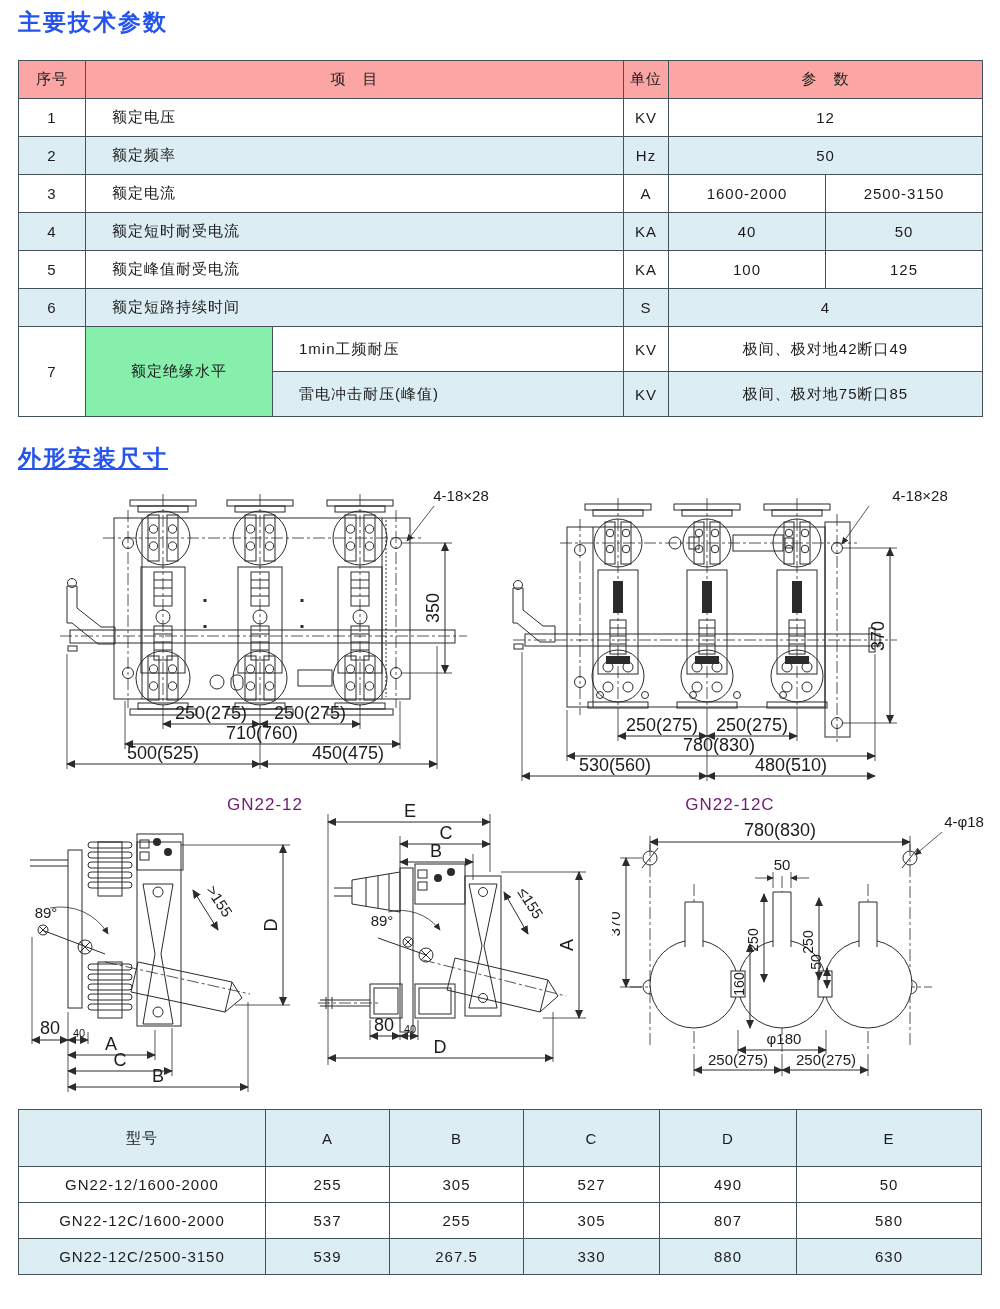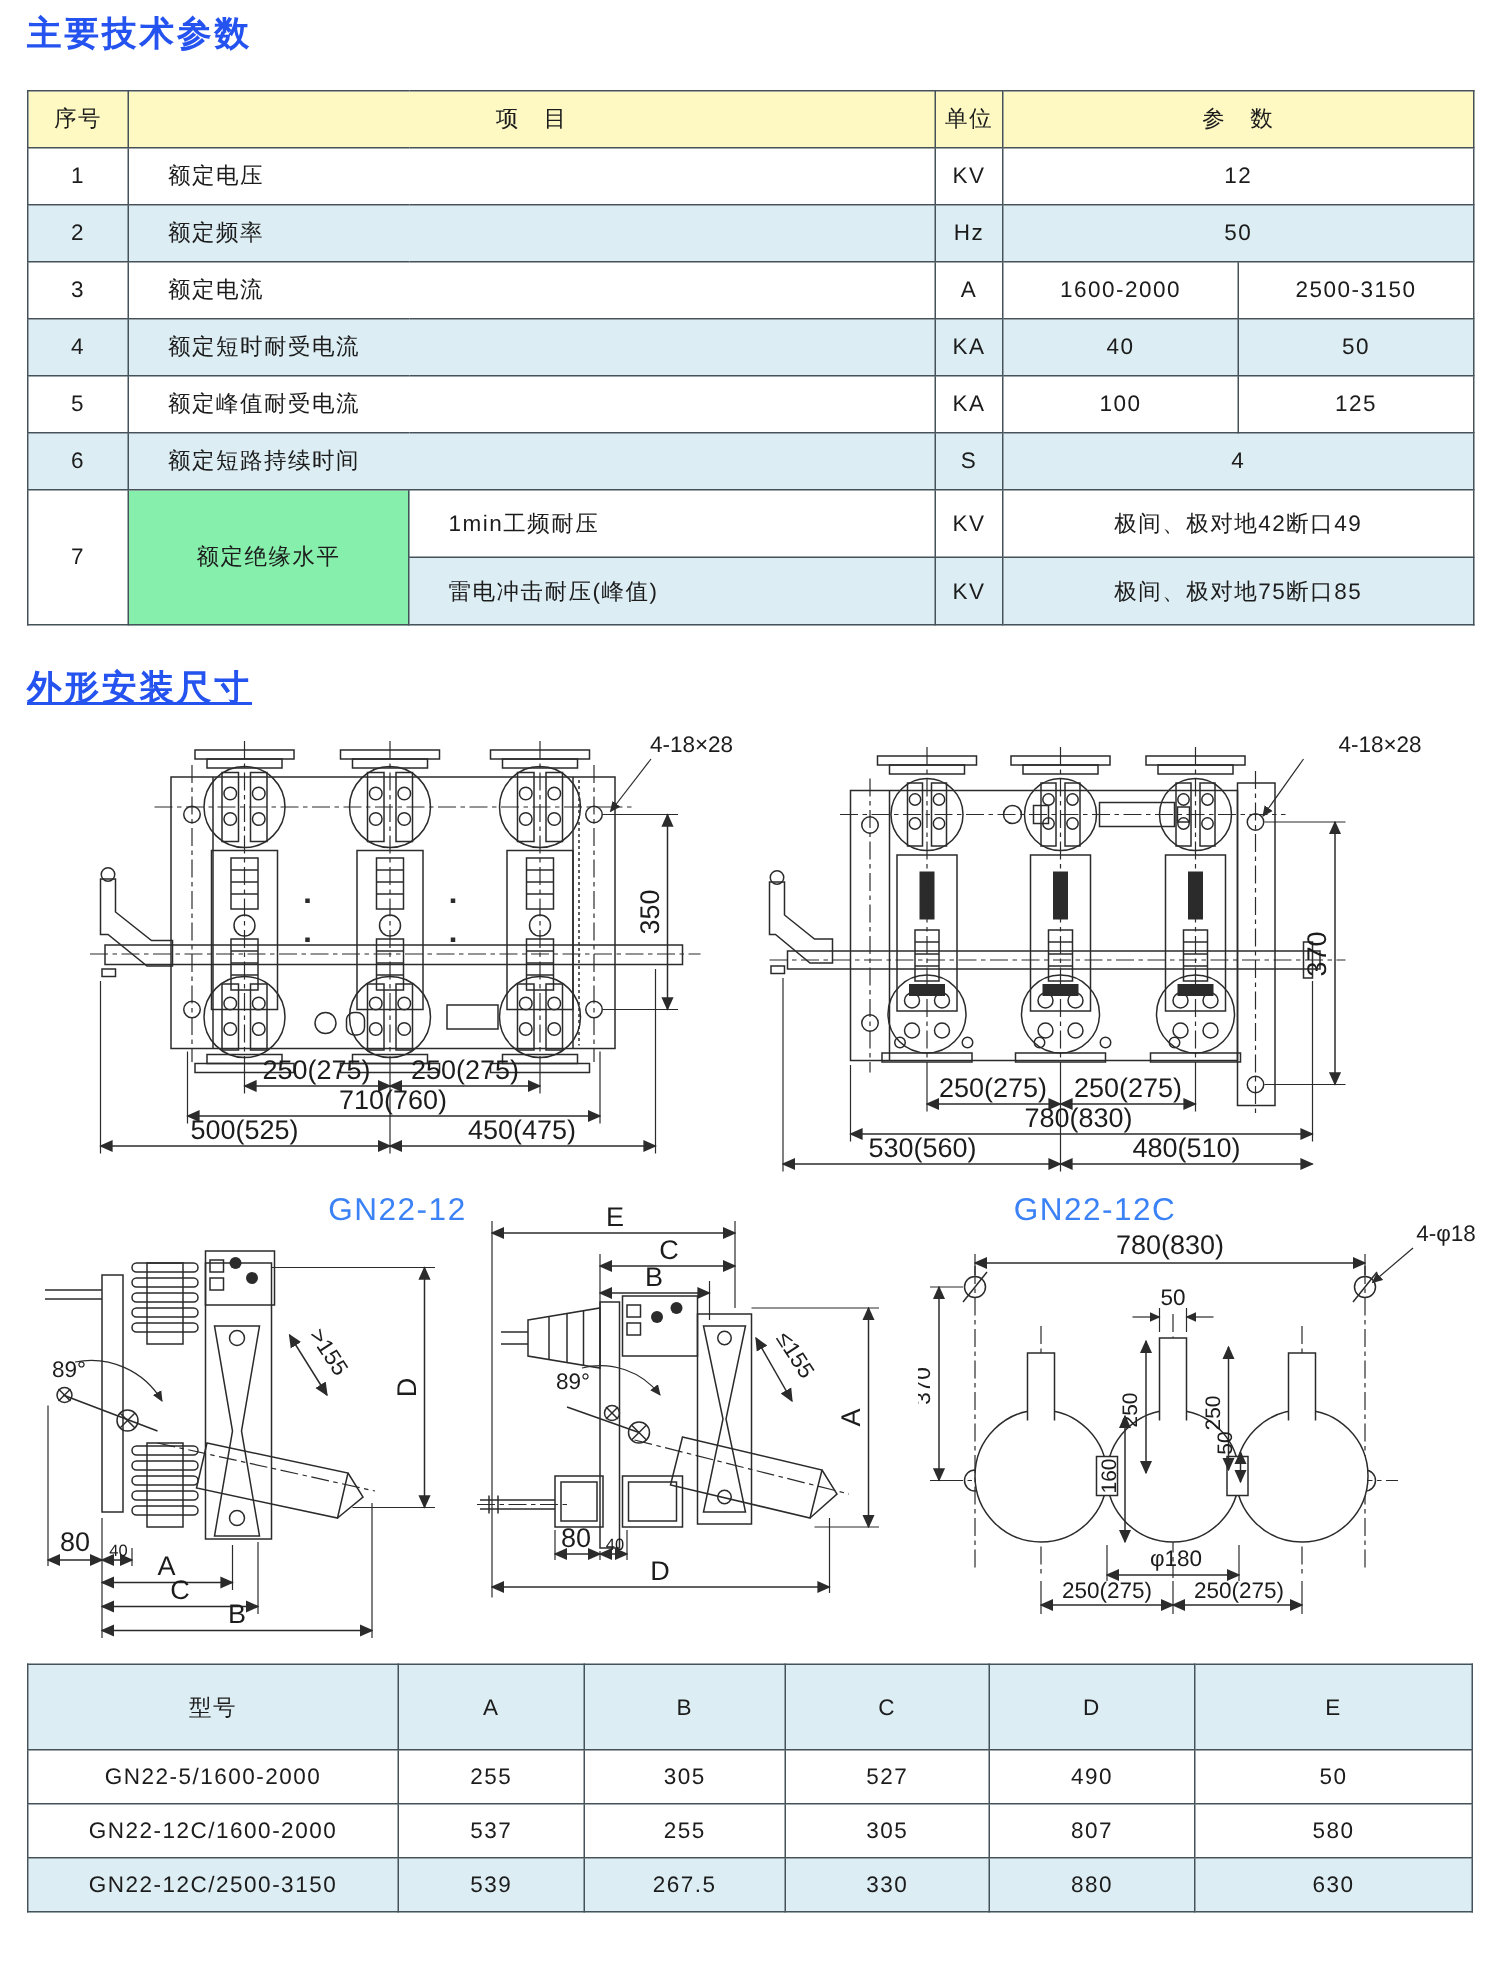--- a/index.html
+++ b/index.html
@@ -6,40 +6,40 @@
   #page{position:relative;width:1000px;height:1309px;background:#ffffff;
         font-family:"Liberation Sans","DejaVu Sans",sans-serif;color:#1c1c1c;overflow:hidden;}
   .sec-title{position:absolute;left:18px;font-size:23px;font-weight:bold;color:#2553ef;letter-spacing:2px;}
   
   table{border-collapse:collapse;table-layout:fixed;}
   .ptable{position:absolute;left:18px;top:60px;width:964px;font-size:15px;}
   .ptable td{border:1px solid #45525a;text-align:center;padding:0;letter-spacing:1px;}
   .ptable td.item{text-align:left;padding-left:26px;}
   .rowA{background:#ffffff;}
   .rowB{background:#dcedf3;}
-  .rowH{background:#fef9c3;height:38px;}
+  .rowH{background:#fca5a5;height:38px;}
   .ptable tr{height:38px;}
   .ptable tr.tall{height:45px;}
   .dtable{position:absolute;left:18px;top:1109px;width:963px;font-size:15px;}
   .dtable td{border:1px solid #45525a;text-align:center;padding:0;letter-spacing:1px;}
   .dtable tr{height:36px;}
   .dtable tr.head{height:57px;}
   
   .drw{position:absolute;}
   .ln{stroke:#2b2b2b;stroke-width:1;fill:none;}
   .fil{fill:#2b2b2b;stroke:none;}
   .wfil{fill:#ffffff;stroke:#2b2b2b;stroke-width:1;}
   .cl{stroke:#2b2b2b;stroke-width:0.8;fill:none;stroke-dasharray:12 3 3 3;}
   .dim{stroke:#2b2b2b;stroke-width:1;fill:none;marker-start:url(#ds);marker-end:url(#de);}
   .ext{stroke:#2b2b2b;stroke-width:0.8;fill:none;}
   text.t{font-family:"Liberation Sans","DejaVu Sans",sans-serif;font-size:18px;fill:#1c1c1c;text-anchor:middle;}
   text.ts{font-family:"Liberation Sans","DejaVu Sans",sans-serif;font-size:15px;fill:#1c1c1c;text-anchor:middle;}
   text.tt{font-family:"Liberation Sans","DejaVu Sans",sans-serif;font-size:14px;fill:#1c1c1c;text-anchor:middle;}
   text.tx{font-family:"Liberation Sans","DejaVu Sans",sans-serif;font-size:11px;fill:#1c1c1c;text-anchor:middle;}
-  .dlabel{position:absolute;font-size:21px;color:#3b82f6;text-align:center;letter-spacing:1px;}
+  .dlabel{position:absolute;font-size:17px;color:#701a75;text-align:center;letter-spacing:1px;}
 </style>
 </head>
 <body>
 
 <div id="page">
 
   <svg width="0" height="0" style="position:absolute" aria-hidden="true">
     <defs>
       <marker id="ds" viewBox="0 0 10 10" refX="1" refY="5" markerWidth="9" markerHeight="9" orient="auto">
         <path d="M10,0.5 L0,5 L10,9.5 z" fill="#2b2b2b"></path>
@@ -515,21 +515,21 @@
     <tbody>
         <tr class="head rowB">
       <td>型号</td>
       <td>A</td>
       <td>B</td>
       <td>C</td>
       <td>D</td>
       <td>E</td>
     </tr>
     <tr class="rowA">
-      <td>GN22-5/1600-2000</td>
+      <td>GN22-12/1600-2000</td>
       <td>255</td>
       <td>305</td>
       <td>527</td>
       <td>490</td>
       <td>50</td>
     </tr>
     <tr class="rowA">
       <td>GN22-12C/1600-2000</td>
       <td>537</td>
       <td>255</td>

